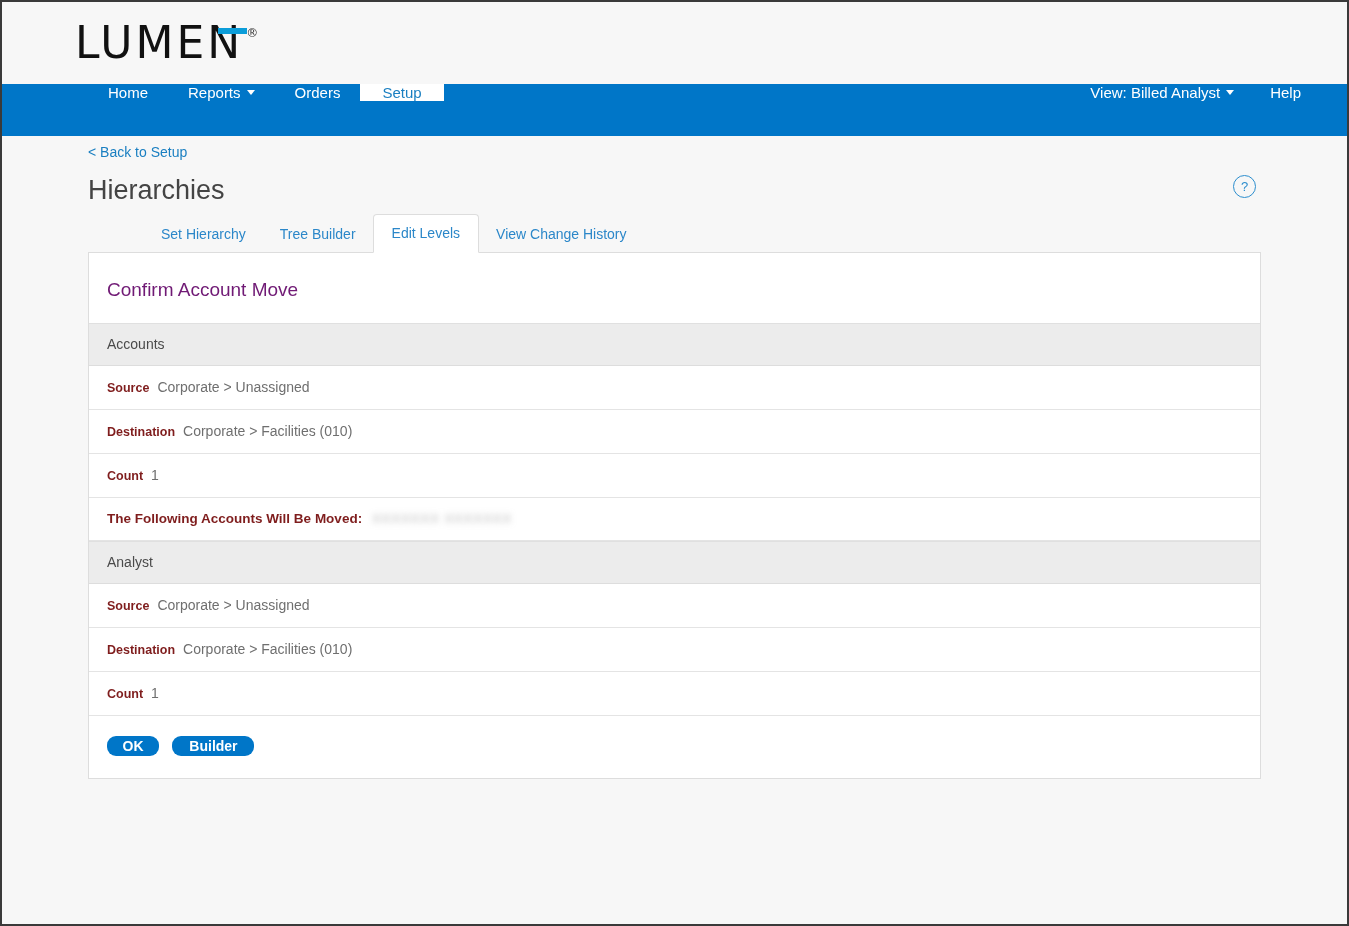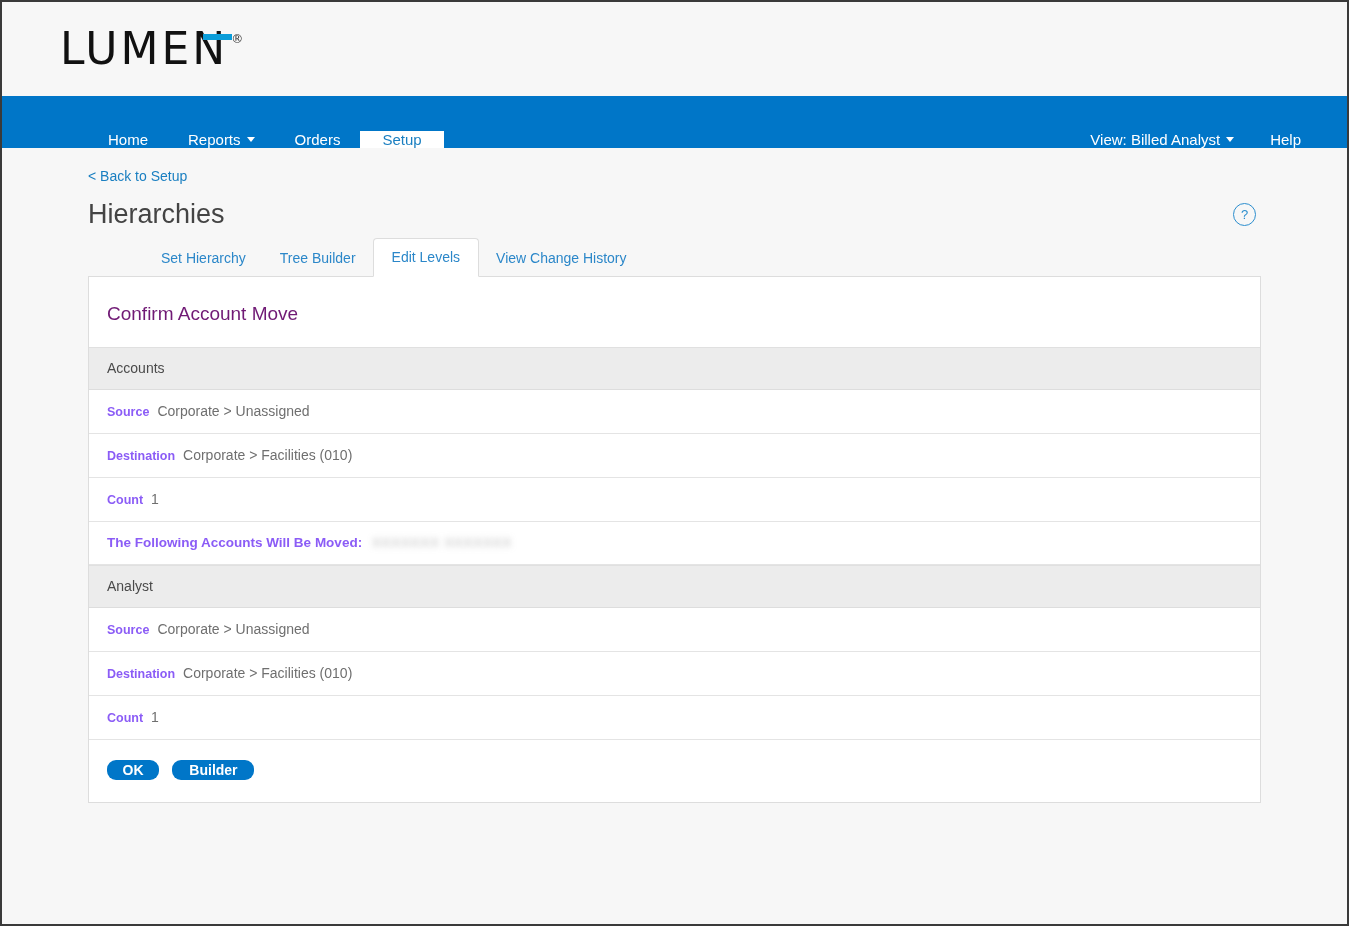--- a/index.html
+++ b/index.html
@@ -18,25 +18,25 @@
     box-sizing: border-box;
     width: 1349px;
     height: 926px;
     border: 2px solid #3a3a3a;
     background: #f7f7f7;
     overflow: hidden;
   }
 
   
   .brand-bar {
-    height: 94px;
+    height: 82px;
     background: #f7f7f7;
     display: flex;
     align-items: center;
-    padding-left: 58px;
+    padding-left: 73px;
     box-sizing: border-box;
   }
   .logo {
     position: relative;
     display: flex;
     align-items: flex-start;
     height: 44px;
   }
   .logo-word {
     position: relative;
@@ -62,21 +62,21 @@
     line-height: 16px;
     margin-left: 3px;
     margin-top: 4px;
   }
 
   
   .nav {
     height: 52px;
     background: #0076c8;
     display: flex;
-    align-items: flex-end;
+    align-items: flex-start;
     padding-left: 86px;
     padding-right: 28px;
     box-sizing: border-box;
     gap: 27px;
   }
   .nav-left, .nav-right {
     display: flex;
     align-items: stretch;
   }
   .nav-right {
@@ -110,29 +110,28 @@
   .nav-right .nav-item {
     padding: 0 18px;
   }
 
   
   .content {
     padding: 0 86px;
   }
   .back-link {
     display: inline-block;
-    margin-top: 20px;
+    margin-top: 8px;
     color: #1a7fc1;
     font-size: 14px;
     cursor: pointer;
     text-decoration: none;
   }
   .title-row {
     display: flex;
-    align-items: center;
     margin-top: 14px;
   }
   .page-title {
     font-size: 27px;
     color: #444444;
     font-weight: 400;
   }
   .help-icon {
     margin-left: auto;
     margin-right: 5px;
@@ -201,21 +200,21 @@
   }
   .row {
     border-bottom: 1px solid #e4e4e4;
     padding: 13px 18px 14px 18px;
     font-size: 14px;
     display: flex;
     align-items: baseline;
   }
   .row .label {
     font-weight: bold;
-    color: #8b5cf6;
+    color: #7f1d1d;
     font-size: 12.5px;
     white-space: nowrap;
   }
   .row .value {
     color: #6f6f6f;
     font-size: 14px;
     margin-left: 8px;
   }
   .row.moved .label {
     font-size: 13.5px;

